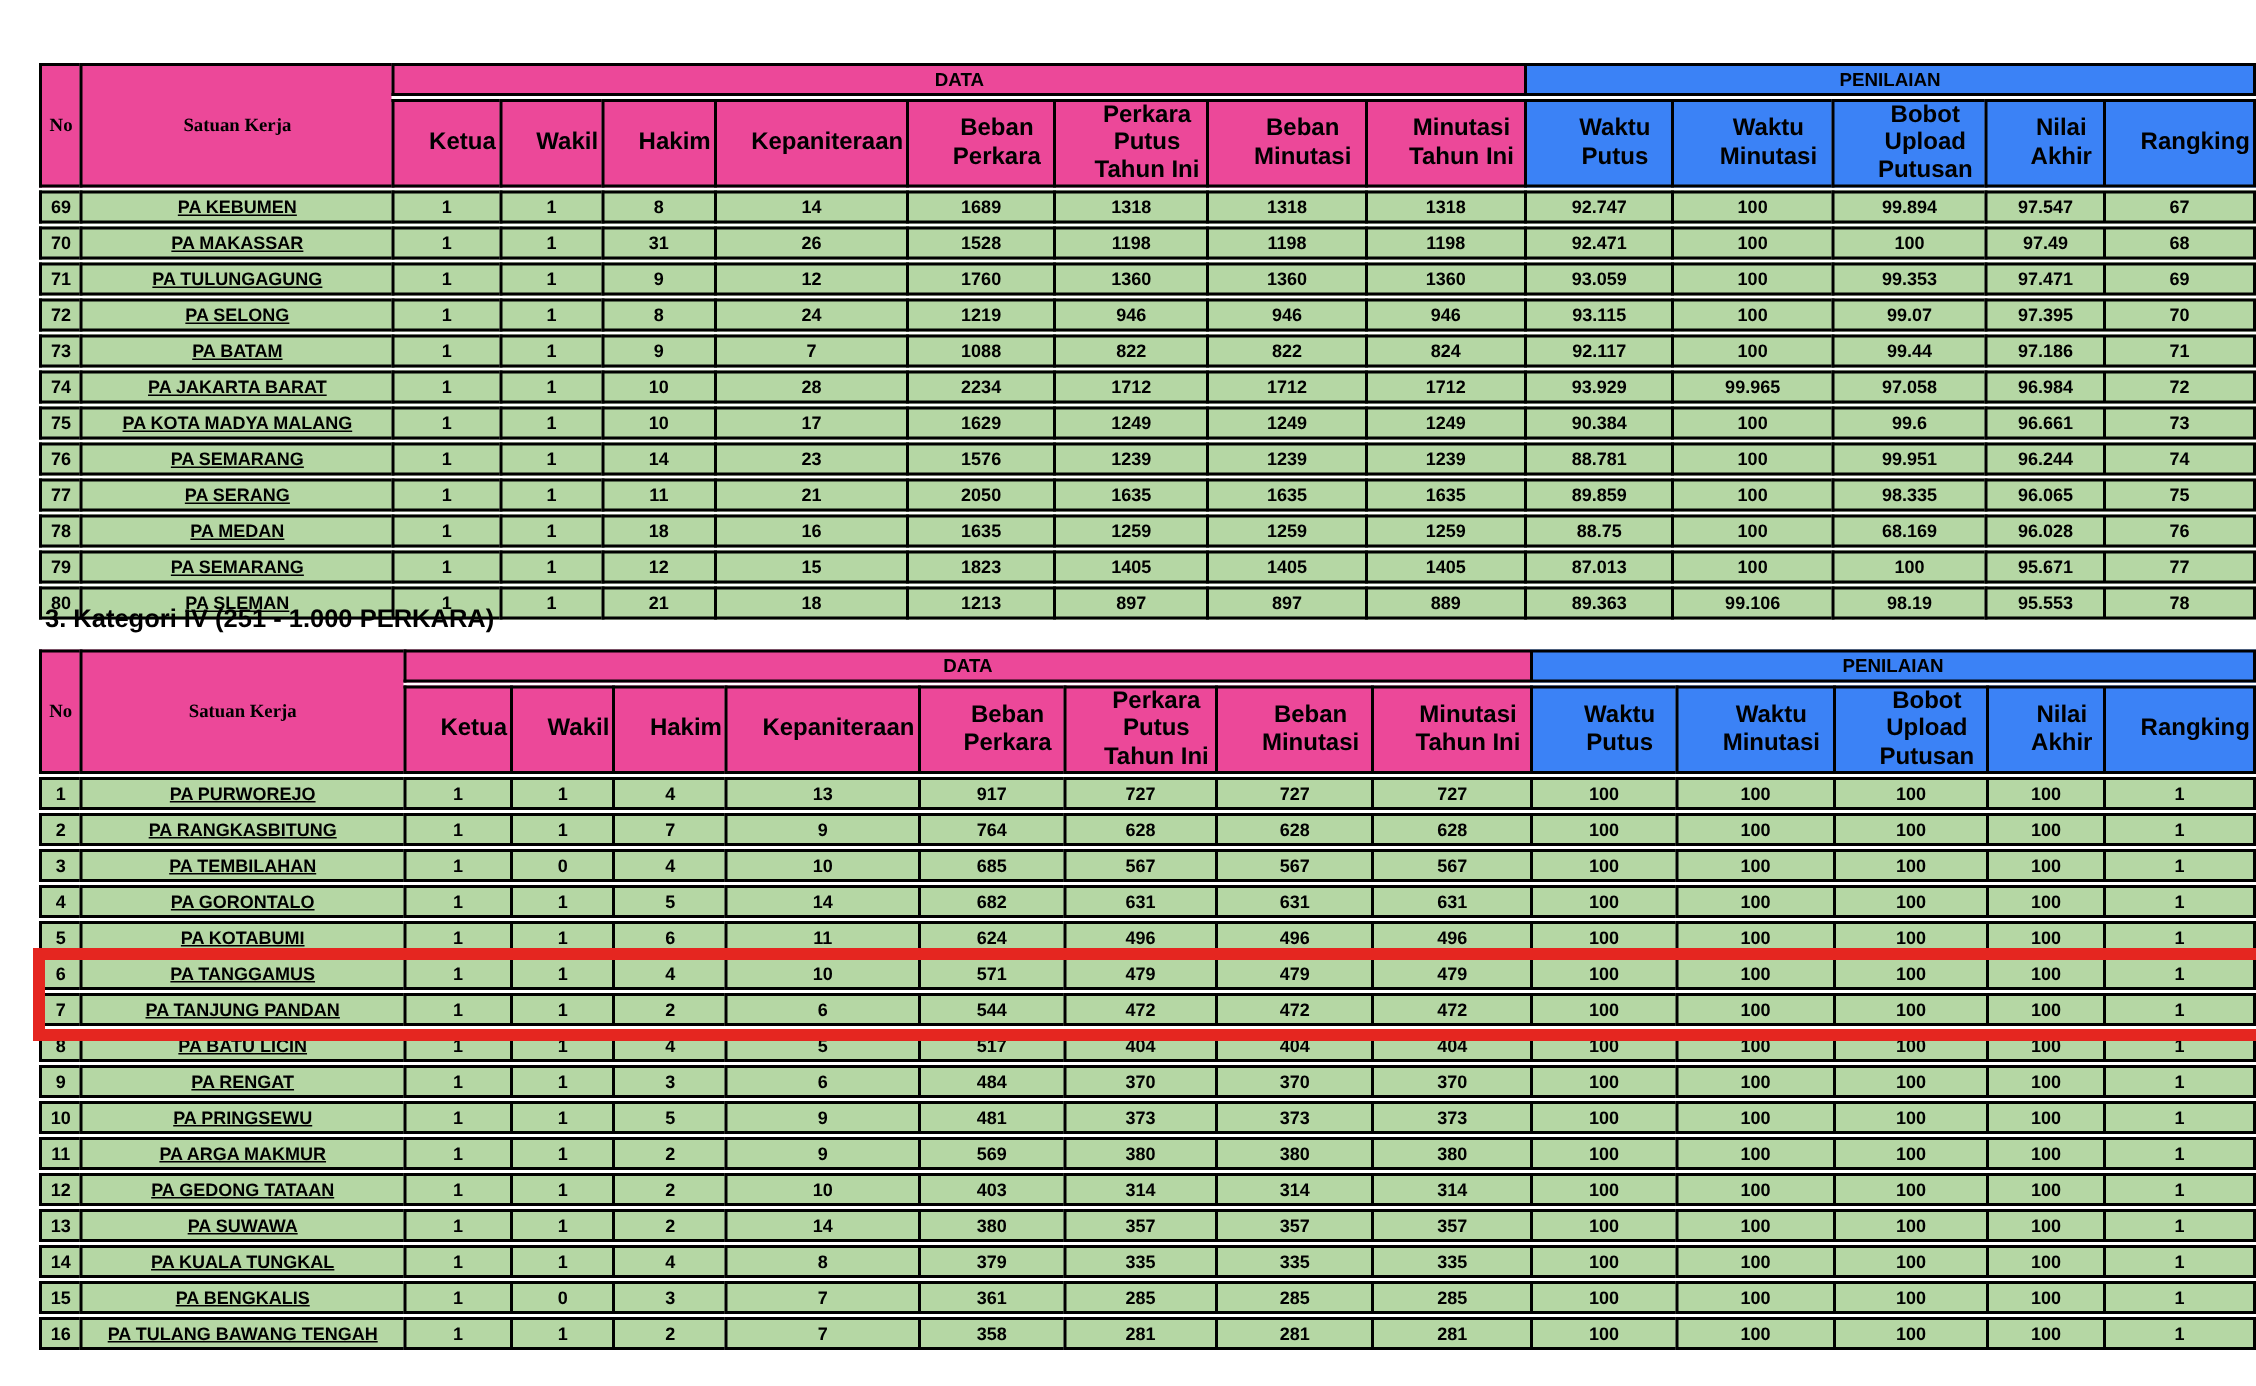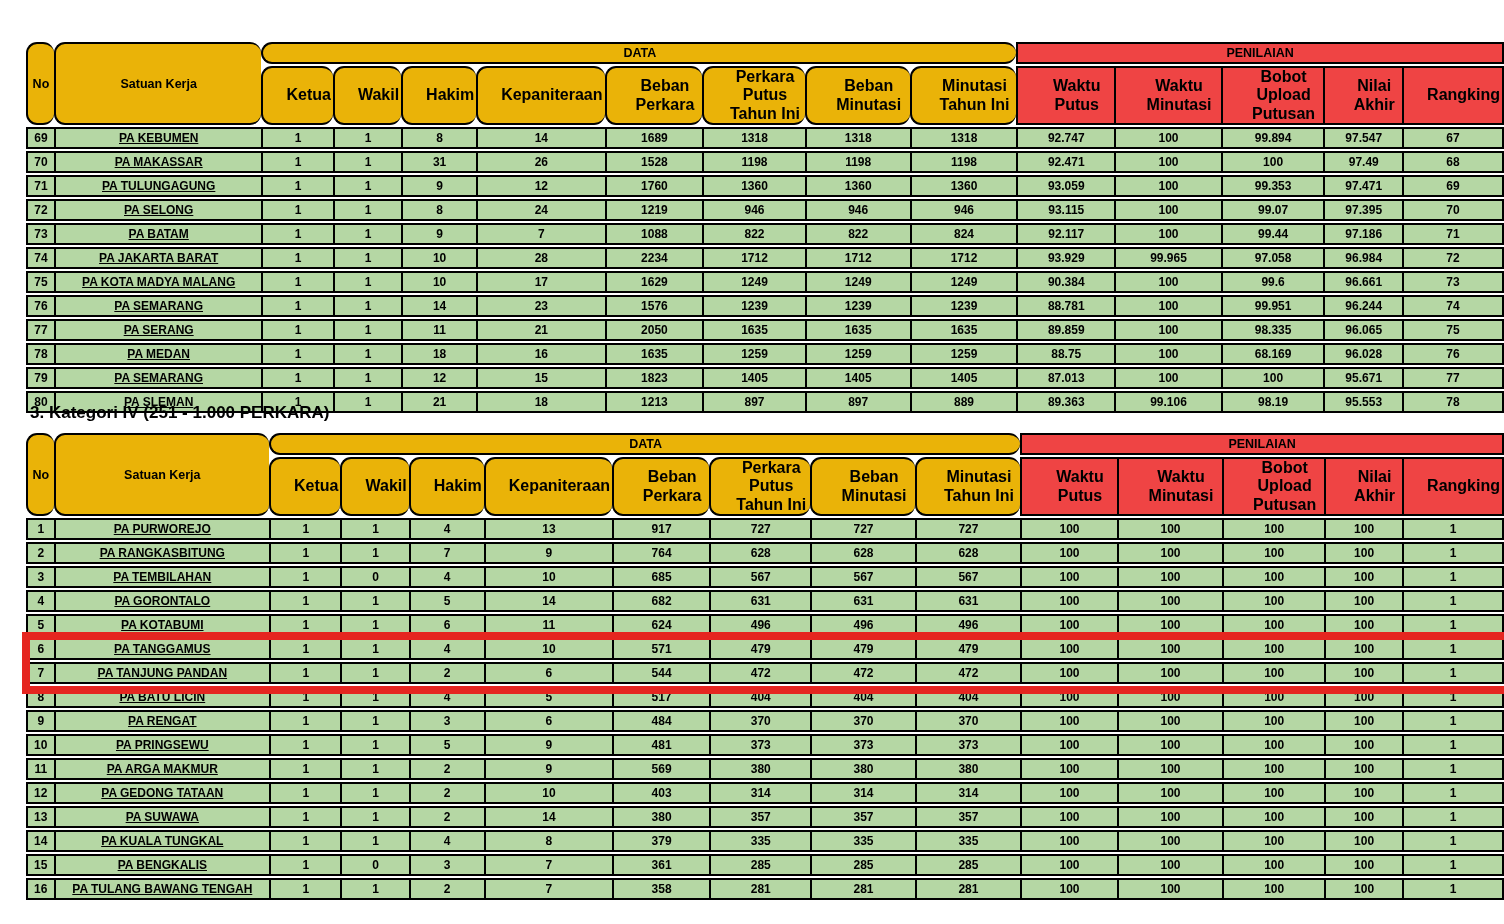--- a/index.html
+++ b/index.html
@@ -13,25 +13,25 @@
 
   table.rank th, table.rank td{
     box-sizing:border-box;border:2px solid #000;border-right:none;
     font-weight:bold;color:#000;text-align:center;vertical-align:middle;
     padding:0 2px;overflow:hidden;
   }
   table.rank th:last-child, table.rank td:last-child{border-right:2px solid #000;}
 
   tr.group-row th{height:22px;font-size:12.5px;}
   tr.sub-row th{height:37px;font-size:16px;line-height:1.15;white-space:normal;padding-left:23px;}
-  th.corner{font-size:12px;}
+  th.corner{font-size:12px;font-family:Liberation Serif, serif;}
   table.rank td{height:22px;font-size:12px;white-space:nowrap;}
 
-  .blue{background:#eab308;border-radius:11px;}
-  .cyan{background:#ef4444;}
+  .blue{background:#ec4899;}
+  .cyan{background:#3b82f6;}
   table.rank td{background:#b5d7a4;}
   td.name{text-align:left;padding-left:4px;text-decoration:underline;}
 
   
   col.w-no{width:31px;}  col.w-sk{width:236px;}
   col.w-ketua{width:50px;} col.w-wakil{width:46px;} col.w-hakim{width:55px;}
   col.w-kep{width:103px;} col.w-bp{width:105px;} col.w-pp{width:112px;}
   col.w-bm{width:113px;} col.w-mt{width:115px;}
   col.w-wp{width:112px;} col.w-wm{width:115px;} col.w-bu{width:110px;}
   col.w-na{width:85px;} col.w-rk{width:73px;}

